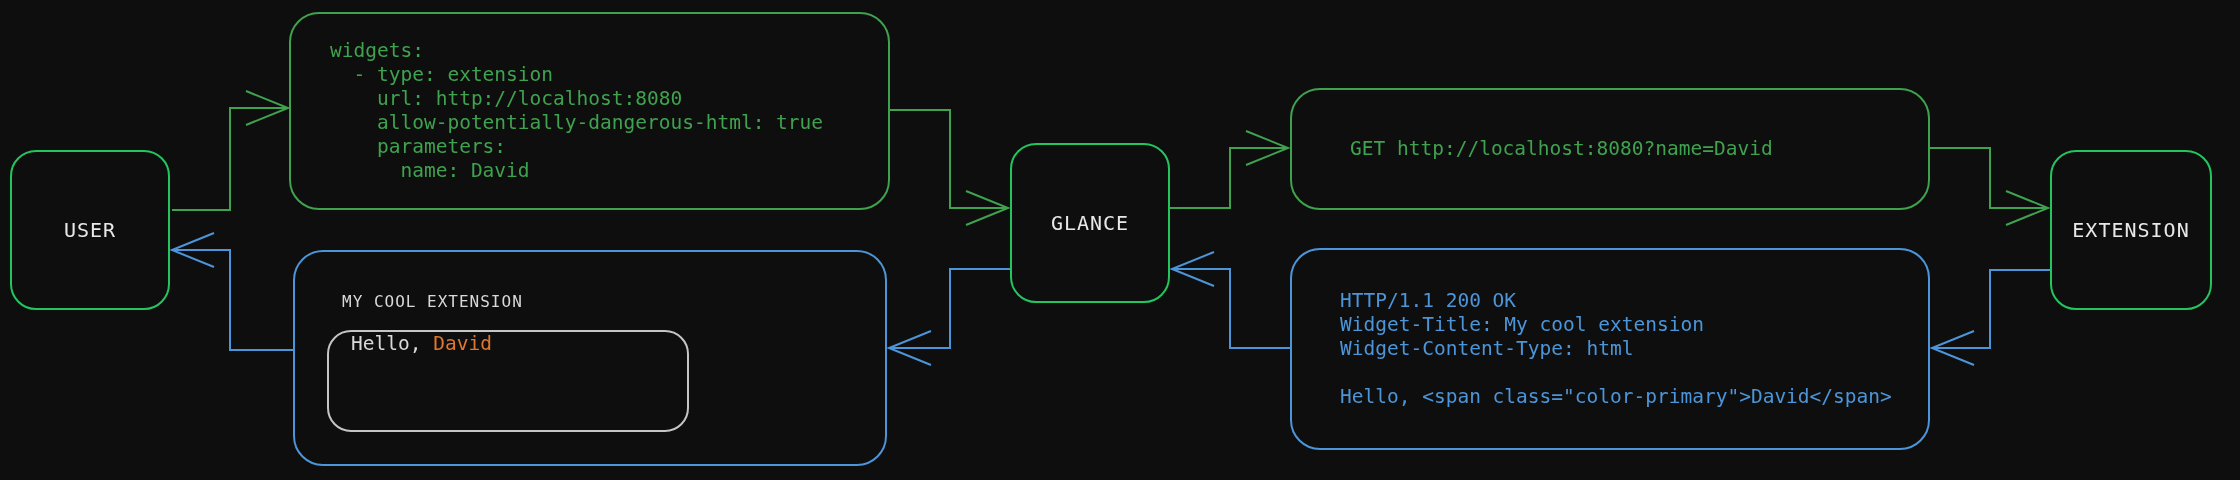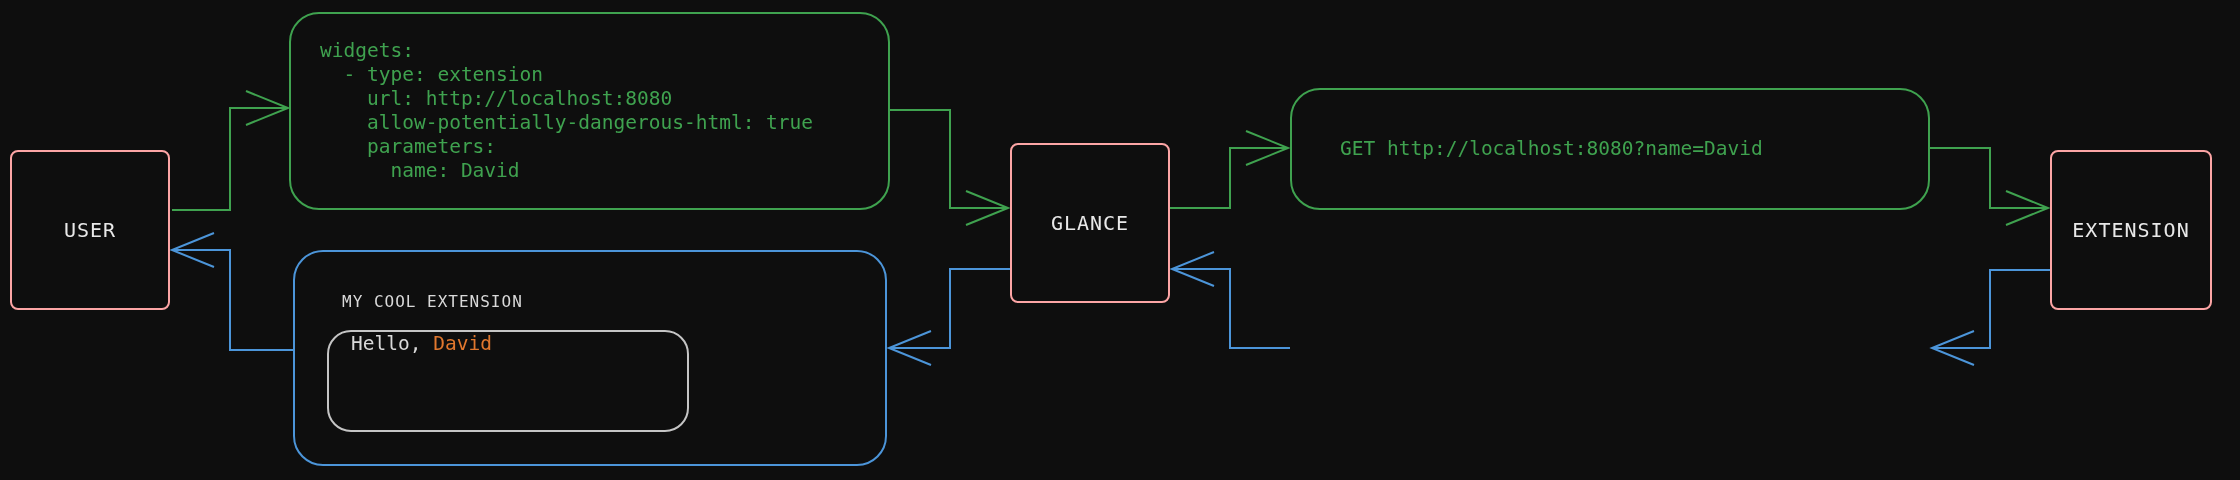--- a/index.html
+++ b/index.html
@@ -11,39 +11,40 @@
     font-family: "DejaVu Sans Mono", "Liberation Mono", monospace;
     overflow: hidden;
   }
   svg.wires { position: absolute; left: 0; top: 0; z-index: 1; }
   .wire-green { stroke: #3fa24f; stroke-width: 2; fill: none; }
   .wire-blue  { stroke: #4c95d9; stroke-width: 2; fill: none; }
 
   .node {
     position: absolute;
     z-index: 2;
-    border: 2px solid #fca5a5;
-    border-radius: 8px;
+    border: 2px solid #22c55e;
+    border-radius: 26px;
     background: #0e0e0e;
     display: flex;
     align-items: center;
     justify-content: center;
     color: #e8e8e8;
     font-size: 20px;
     letter-spacing: 1px;
     box-sizing: border-box;
   }
   .msgbox {
     position: absolute;
     z-index: 2;
     border-radius: 30px;
     background: #0e0e0e;
     display: flex;
     align-items: center;
     box-sizing: border-box;
+    padding-left: 10px;
   }
   .msgbox.green { border: 2px solid #3fa24f; color: #3fa24f; }
   .msgbox.blue  { border: 2px solid #4c95d9; color: #4c95d9; }
   .msgbox pre {
     margin: 0;
     font-family: inherit;
     font-size: 19.5px;
     line-height: 24px;
     white-space: pre;
   }
@@ -150,20 +151,27 @@
     url: http://localhost:8080
     allow-potentially-dangerous-html: true
     parameters:
       name: David</pre>
   </div>
 
   <div class="msgbox green" style="left:1290px; top:88px; width:640px; height:122px;">
     <pre style="margin-left:48px;">GET http://localhost:8080?name=David</pre>
   </div>
 
+  <div class="msgbox blue" style="left:1290px; top:248px; width:640px; height:202px;">
+    <pre style="margin-left:38px;">HTTP/1.1 200 OK
+Widget-Title: My cool extension
+Widget-Content-Type: html
+
+Hello, &lt;span class="color-primary"&gt;David&lt;/span&gt;</pre>
+  </div>
 
   <div class="widgetbox" style="left:293px; top:250px; width:594px; height:216px;">
     <div class="widget-title">MY COOL EXTENSION</div>
     <div class="widget-inner">
       <div class="hello"><span>Hello, </span><span class="name">David</span></div>
     </div>
   </div>
 
 </div>
 

